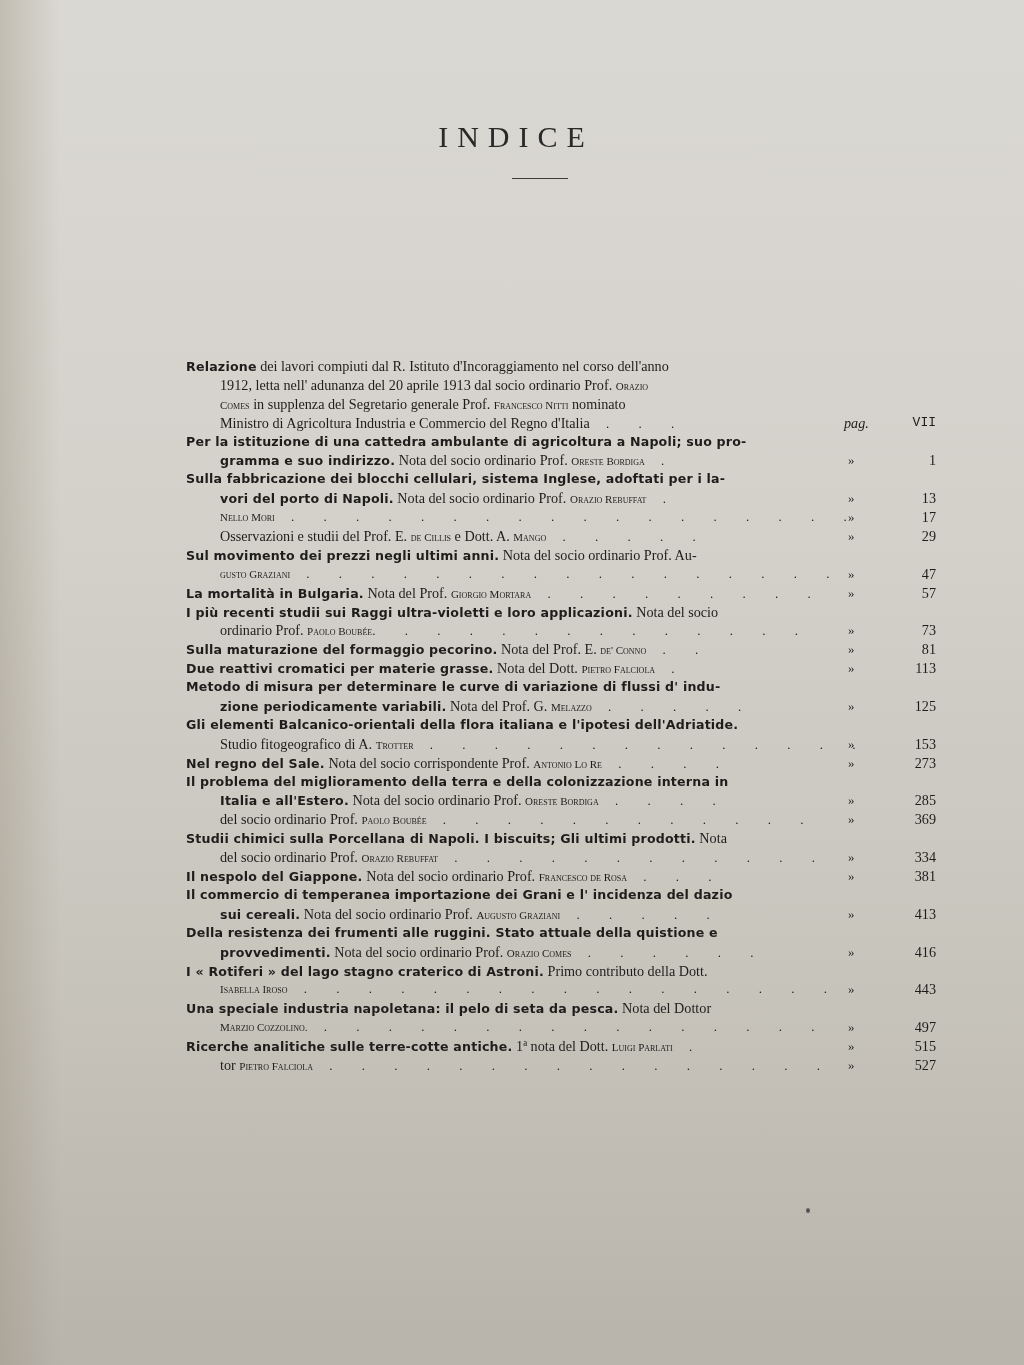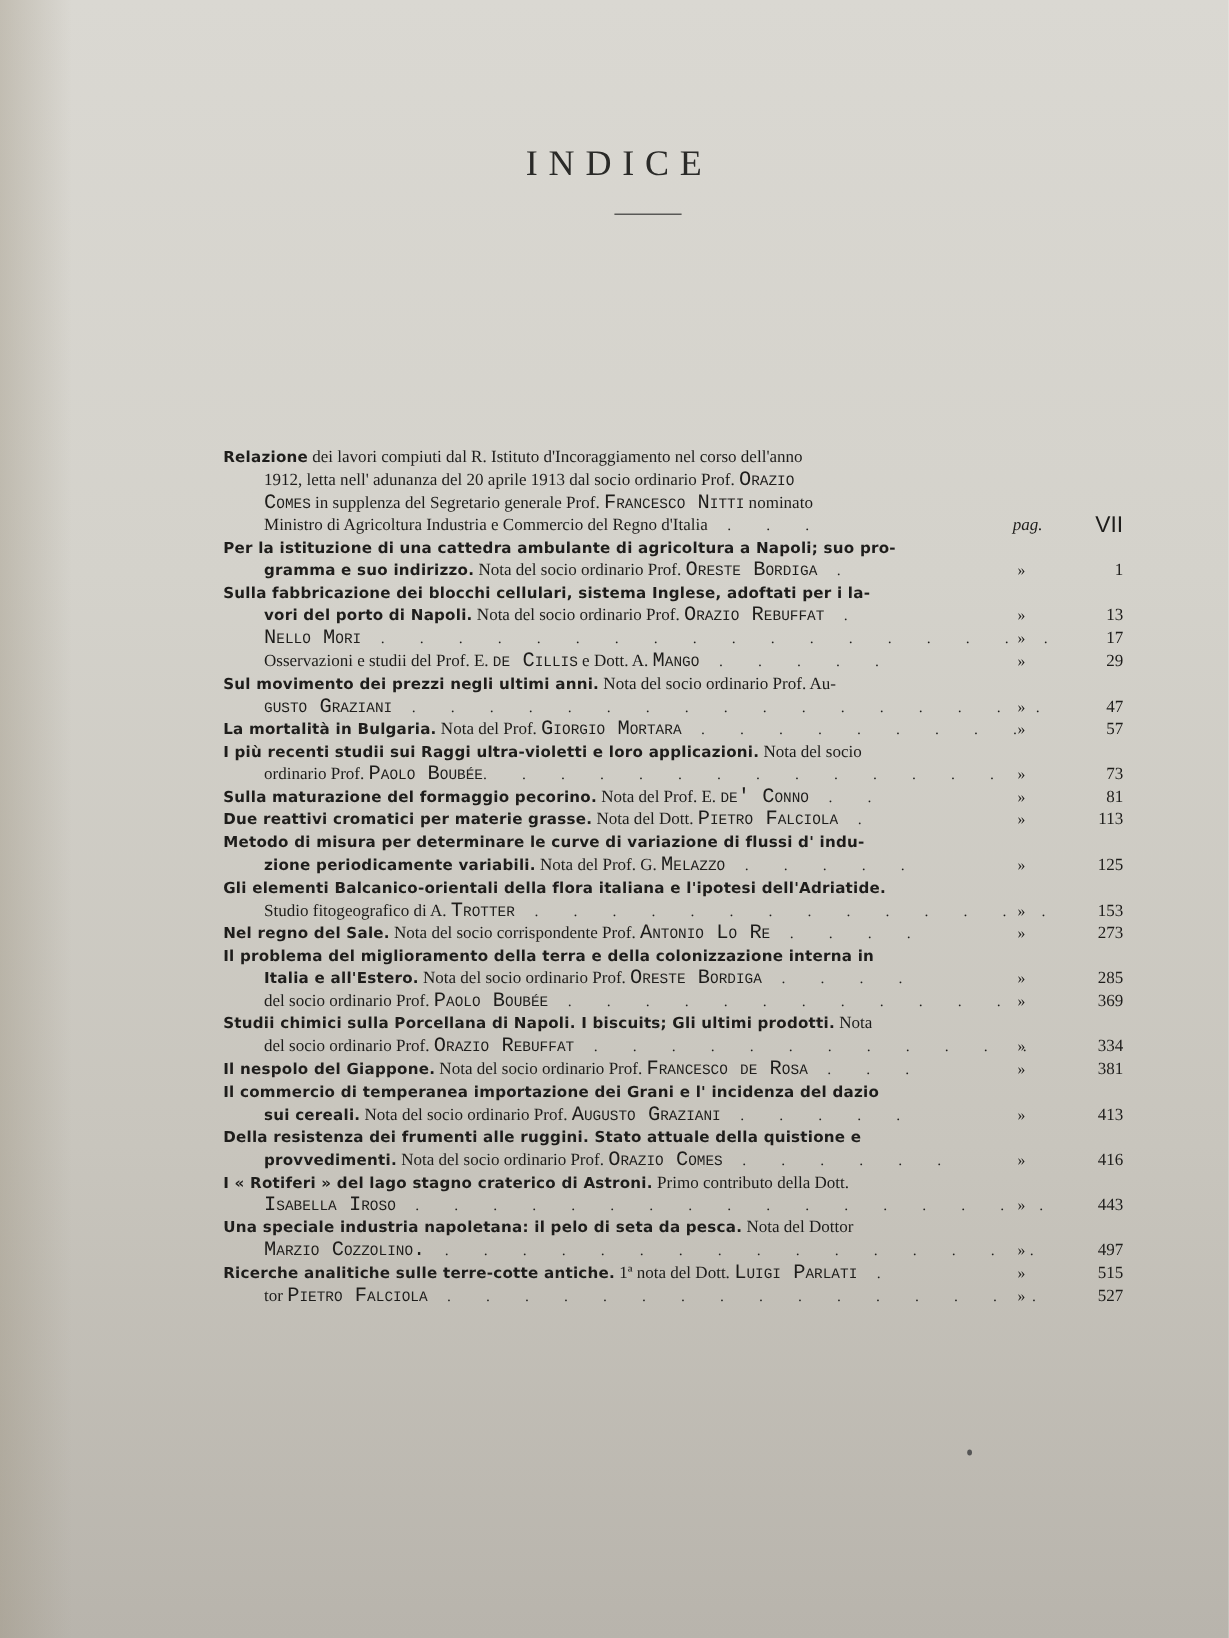--- a/index.html
+++ b/index.html
@@ -16,47 +16,47 @@
   .page-title {
     position: absolute; top: 116px; left: 0; width: 1024px; text-align: center;
     font-family: "Liberation Serif", serif; font-size: 30px; letter-spacing: 9px;
     color: #2a2a28;
   }
   .title-rule {
     position: absolute; top: 178px; left: 512px; width: 56px; height: 1px;
     background: #3a3a38;
   }
   .toc {
-    position: absolute; top: 372px; left: 186px; width: 750px;
+    position: absolute; top: 357px; left: 186px; width: 750px;
     font-size: 13.2px; line-height: 18.9px;
   }
   .entry { position: relative; }
   .line { position: relative; white-space: nowrap; height: 18.9px; }
   .line.cont { padding-left: 34px; }
   .b {
     font-family: "DejaVu Sans", sans-serif; font-weight: bold; font-size: 12.6px;
     letter-spacing: 0.2px;
   }
   .r { font-family: "Liberation Serif", serif; font-size: 14.2px; }
-  .sc { font-family: Liberation Mono, monospace; font-variant: small-caps; font-size: 17px; }
+  .sc { font-family: Liberation Serif, serif; font-variant: small-caps; font-size: 11px; }
   .dots {
     font-family: "Liberation Serif", serif; letter-spacing: 13px; font-size: 13px;
   }
   .ditto {
     position: absolute; left: 662px; top: 0;
     font-family: "Liberation Serif", serif; font-size: 13px;
   }
   .pageno {
     position: absolute; right: 0; top: 0; width: 80px; text-align: right;
     font-family: "Liberation Serif", serif; font-size: 14.2px;
   }
   .pag { position: absolute; left: 658px; top: 0; font-style: italic;
     font-family: "Liberation Serif", serif; font-size: 14.2px; }
   .pag-no { position: absolute; right: 0; top: 0; font-variant: small-caps;
-    font-family: Liberation Sans, sans-serif; font-size: 19px; }
+    font-family: Liberation Mono, monospace; font-size: 13px; }
   .speck { position: absolute; width: 4px; height: 5px; border-radius: 50%; background: #555; }
 </style>
 </head>
 <body>
 
 <div class="shade-left"></div>
 
 <h1 class="page-title" style="margin:4px;font-weight:normal;">INDICE</h1>
 <div class="title-rule"></div>
 

